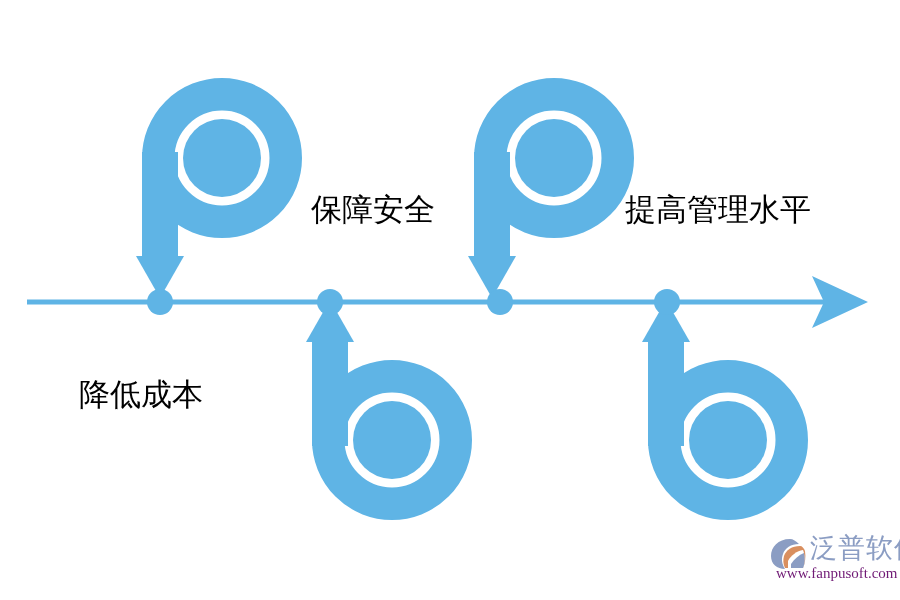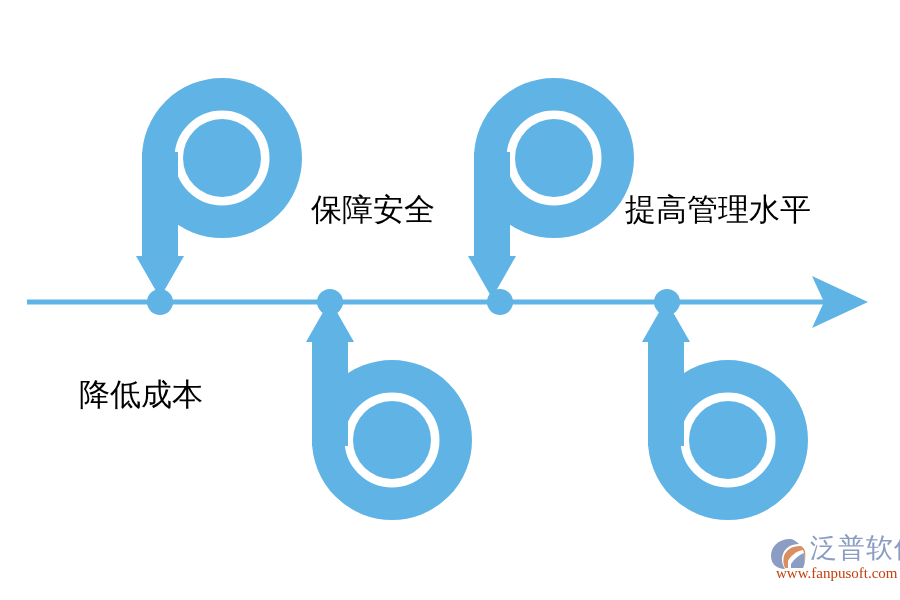--- a/index.html
+++ b/index.html
@@ -66,21 +66,21 @@
     color: #8b9dc3;
     font-family: "DejaVu Sans", sans-serif;
     white-space: nowrap;
     line-height: 1;
   }
   #watermark-url {
     position: absolute;
     left: 6px;
     top: 33px;
     font-size: 15px;
-    color: #c2410c;
+    color: #701a75;
     font-family: "Liberation Serif", "DejaVu Serif", serif;
     white-space: nowrap;
     line-height: 1;
   }
 </style>
 </head>
 <body>
 
 <div id="diagram-root">
 

